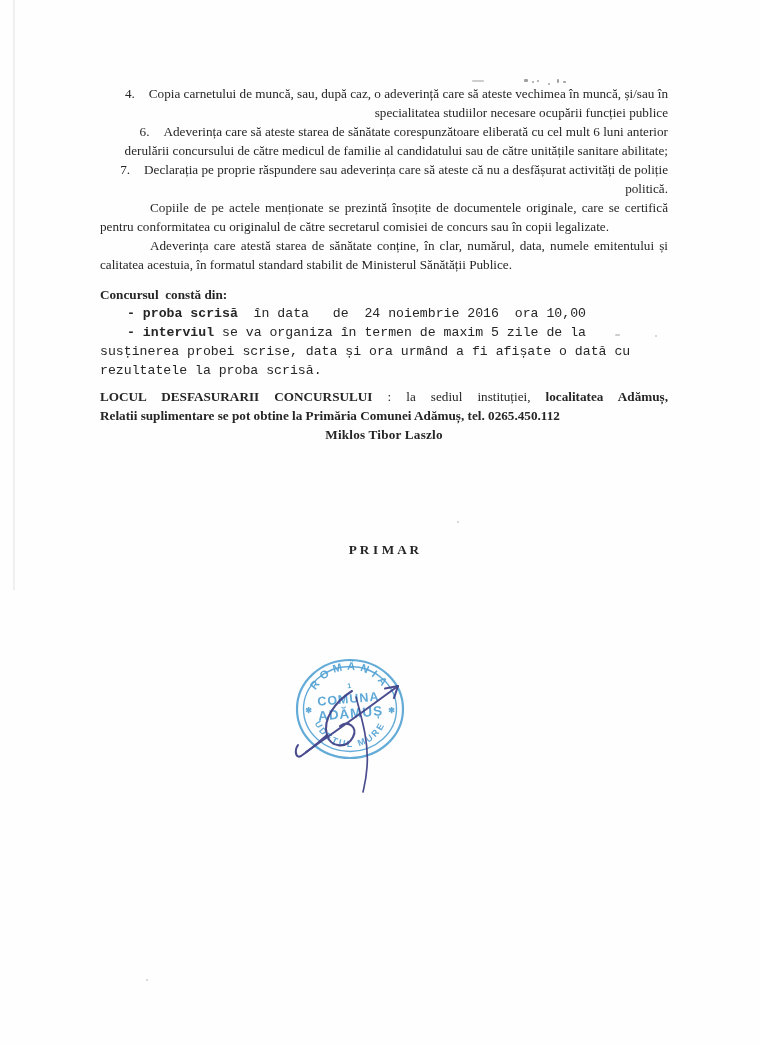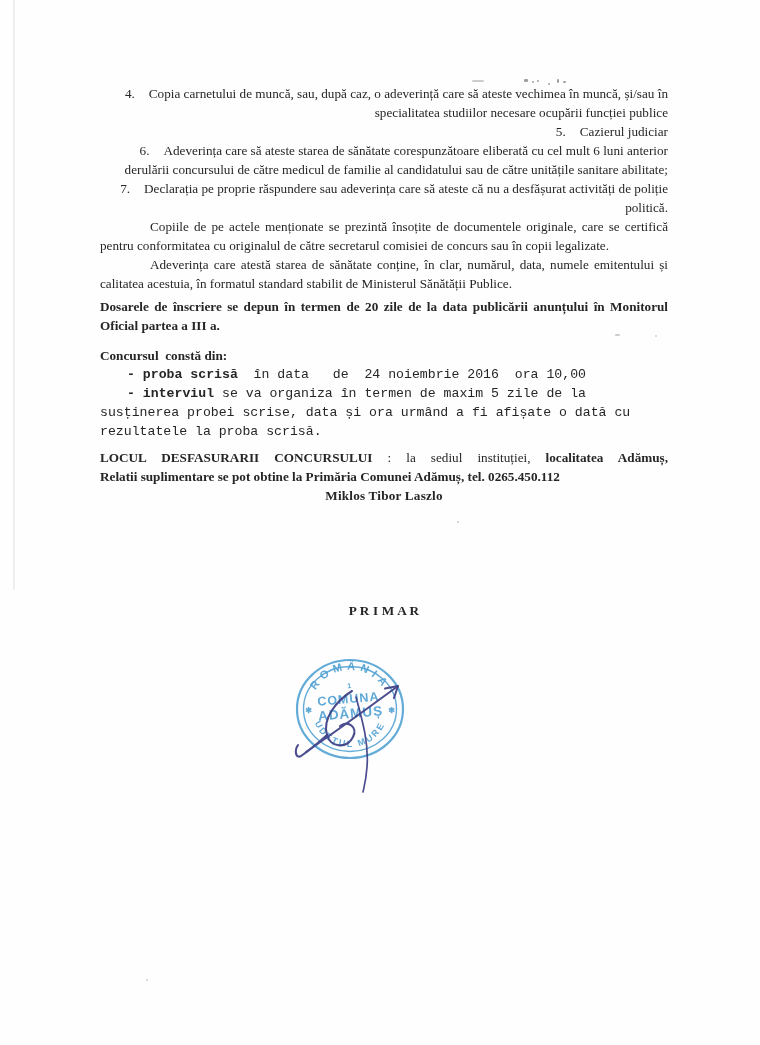--- a/index.html
+++ b/index.html
@@ -50,26 +50,24 @@
   <div class="speck" style="left:548px;top:83px;width:2px;height:2px;"></div>
   <div class="speck" style="left:557px;top:79px;width:2px;height:4px;"></div>
   <div class="speck" style="left:563px;top:81px;width:3px;height:2px;"></div>
   <div class="speck light" style="left:615px;top:334px;width:5px;height:2px;"></div>
   <div class="speck light" style="left:655px;top:335px;width:2px;height:2px;"></div>
   <div class="speck light" style="left:457px;top:521px;width:2px;height:2px;"></div>
   <div class="speck light" style="left:146px;top:979px;width:2px;height:2px;"></div>
 
   <div class="doc-body">
       <p class="item"><span class="num">4.</span><span>Copia carnetului de muncă, sau, după caz, o adeverință care să ateste vechimea în muncă, și/sau în specialitatea studiilor necesare ocupării funcției publice</span></p>
-      <p class="item"><span class="num">5.</span><span>Cazierul judiciar</span></p>
       <p class="item"><span class="num">6.</span><span>Adeverința care să ateste starea de sănătate corespunzătoare eliberată cu cel mult 6 luni anterior derulării concursului de către medicul de familie al candidatului sau de către unitățile sanitare abilitate;</span></p>
       <p class="item"><span class="num">7.</span><span>Declarația pe proprie răspundere sau adeverința care să ateste că nu a desfășurat activități de poliție politică.</span></p>
       <p class="body-indent"><span>Copiile de pe actele menționate se prezintă însoțite de documentele originale, care se certifică pentru conformitatea cu originalul de către secretarul comisiei de concurs sau în copii legalizate.</span></p>
       <p class="body-indent"><span>Adeverința care atestă starea de sănătate conține, în clar, numărul, data, numele emitentului și calitatea acestuia, în formatul standard stabilit de Ministerul Sănătății Publice.</span></p>
-      <p class="bold-justify gap-sm"><span class="b">Dosarele de înscriere se depun în termen de 20 zile de la data publicării anunțului în Monitorul Oficial partea a III a.</span></p>
       <p class="bold-left gap-md"><span class="b">Concursul  constă din:</span></p>
       <p class="dash"><span class="b">- proba scrisă</span><span>  în data   de  24 noiembrie 2016  ora 10,00</span></p>
       <p class="dash"><span class="b">- interviul</span><span> se va organiza în termen de maxim 5 zile de la susținerea probei scrise, data și ora urmând a fi afișate o dată cu rezultatele la proba scrisă.</span></p>
       <p class="justify-force gap-lg"><span class="b">LOCUL  DESFASURARII CONCURSULUI</span><span> : la sediul instituției, </span><span class="b">localitatea Adămuș,</span></p>
       <p class="bold-left"><span class="b">Relatii suplimentare se pot obtine la Primăria Comunei Adămuș, tel. 0265.450.112</span></p>
       <p class="center-bold"><span class="b">Miklos Tibor Laszlo</span></p>
       <p class="center-bold gap-xl"><span class="b">P R I M A R</span></p>
     </div>
 
   <div class="stamp-wrap">

